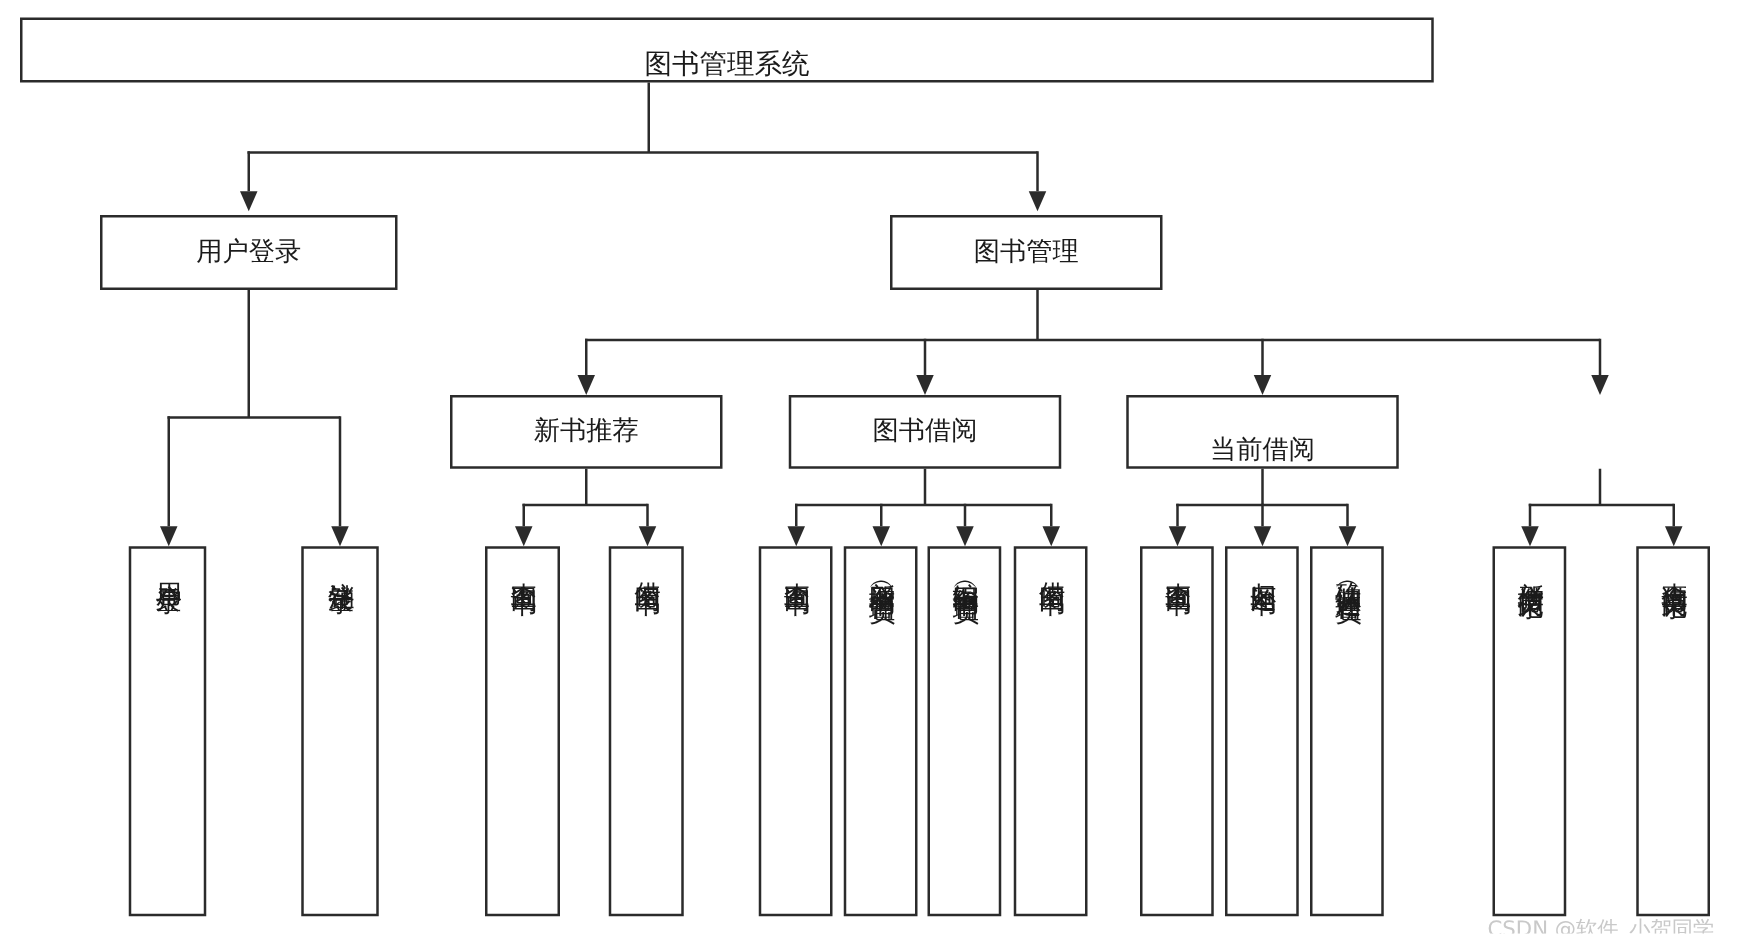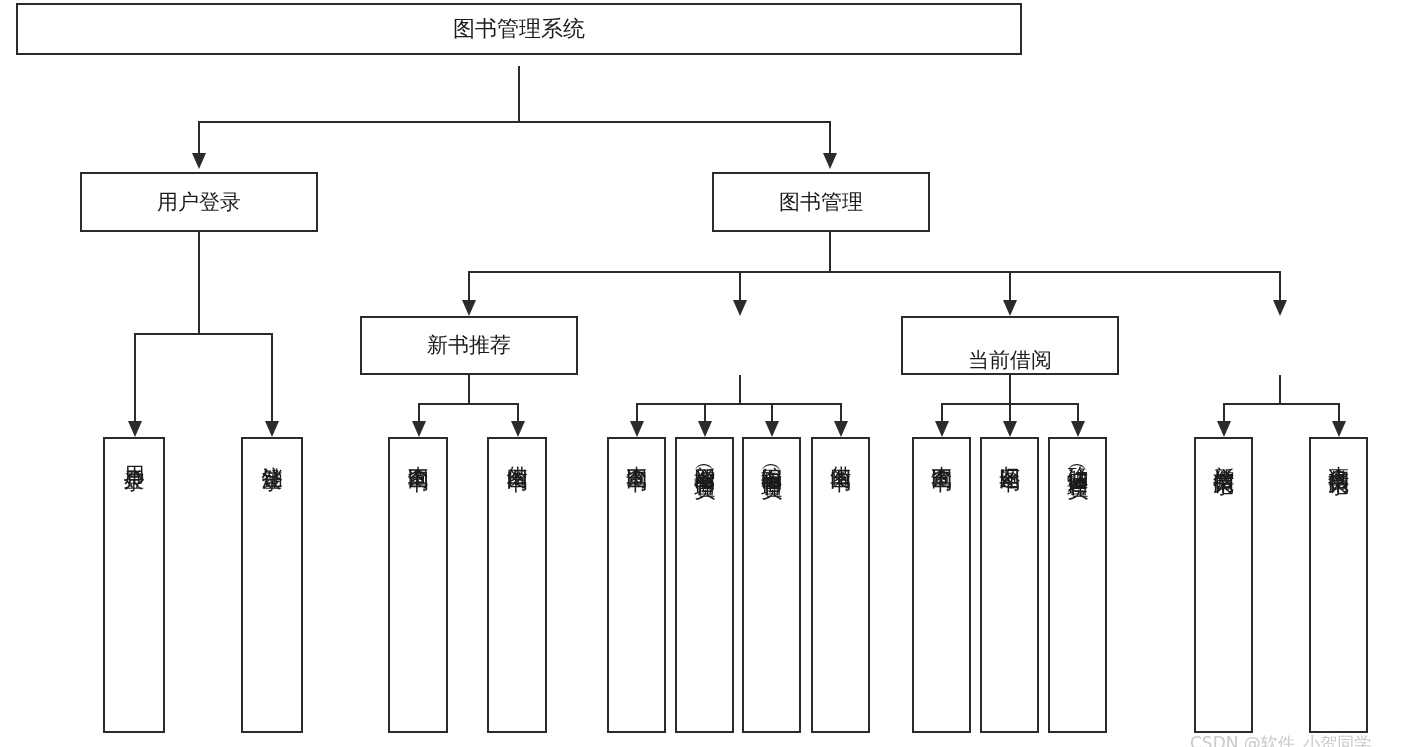--- a/index.html
+++ b/index.html
@@ -73,21 +73,21 @@
     font-size: 17px;
     white-space: nowrap;
     font-family: "DejaVu Sans", sans-serif;
   }
 </style>
 </head>
 <body>
 
 <div id="canvas">
 
-  <div class="node root" style="left:16px; top:3px; width:1006px; height:52px;">
+  <div class="node root" style="left:16px; top:14px; width:1131px; height:52px;align-items:flex-end;">
     <span>图书管理系统</span>
   </div>
 
   <div class="vline" style="left:518px; top:66px; height:56px;"></div>
 
   <div class="hline" style="left:198px; top:121px; width:632px;"></div>
 
   <div class="vline" style="left:198px; top:121px; height:32px;"></div>
   <div class="arrow" style="left:192px; top:153px;"></div>
   <div class="vline" style="left:829px; top:121px; height:32px;"></div>
@@ -115,20 +115,23 @@
   <div class="vline" style="left:739px; top:271px; height:29px;"></div>
   <div class="arrow" style="left:733px; top:300px;"></div>
   <div class="vline" style="left:1009px; top:271px; height:29px;"></div>
   <div class="arrow" style="left:1003px; top:300px;"></div>
   <div class="vline" style="left:1279px; top:271px; height:29px;"></div>
   <div class="arrow" style="left:1273px; top:300px;"></div>
 
   <div class="node h" style="left:360px; top:316px; width:218px; height:59px;">
     <span>新书推荐</span>
   </div>
+  <div class="node h" style="left:631px; top:316px; width:218px; height:59px;">
+    <span>图书借阅</span>
+  </div>
   <div class="node h" style="left:901px; top:316px; width:218px; height:59px;align-items:flex-end;">
     <span>当前借阅</span>
   </div>
 
   <div class="vline" style="left:468px; top:375px; height:29px;"></div>
   <div class="hline" style="left:418px; top:403px; width:100px;"></div>
   <div class="vline" style="left:418px; top:403px; height:18px;"></div>
   <div class="arrow" style="left:412px; top:421px;"></div>
   <div class="vline" style="left:517px; top:403px; height:18px;"></div>
   <div class="arrow" style="left:511px; top:421px;"></div>

